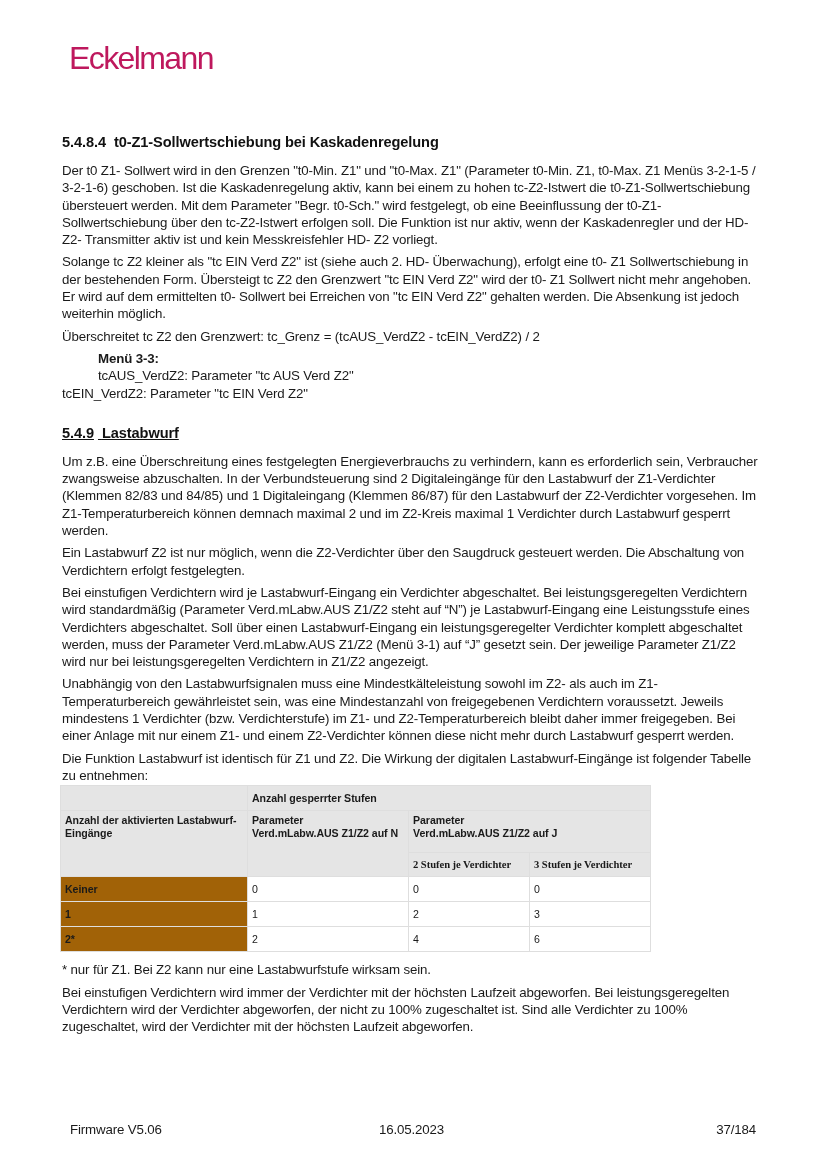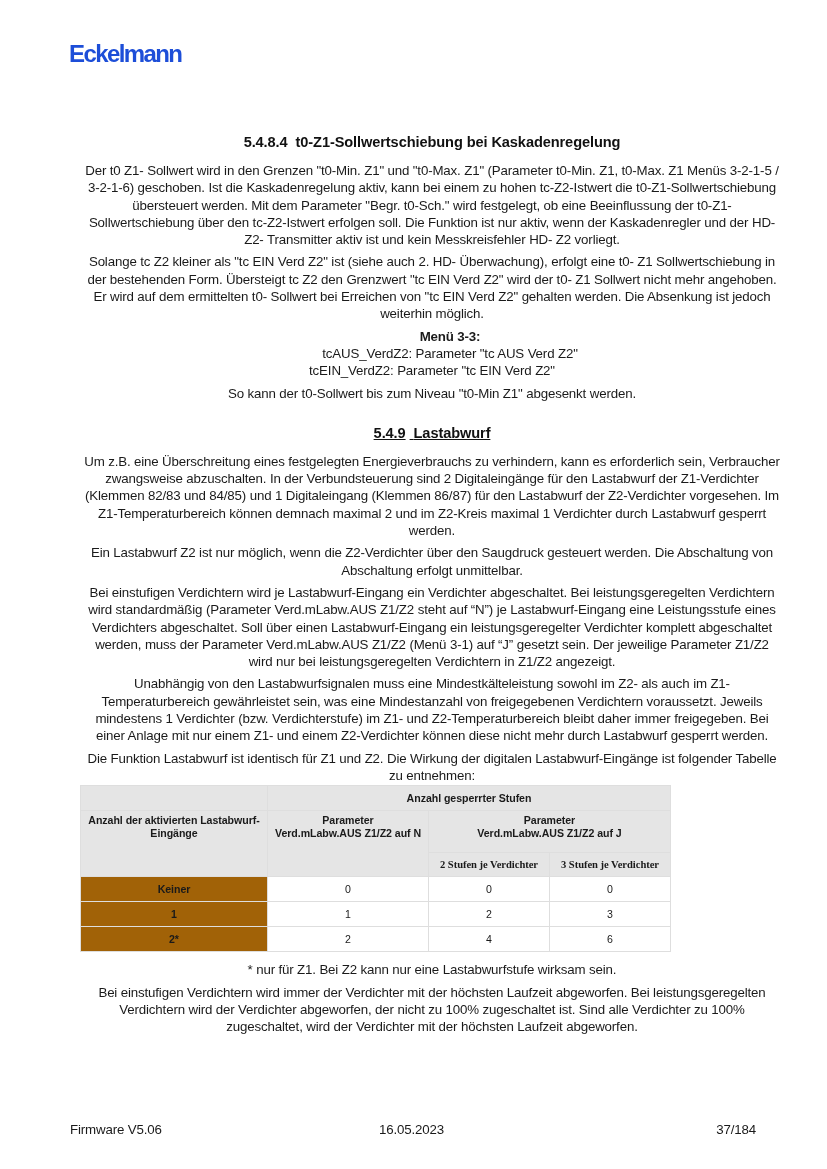--- a/index.html
+++ b/index.html
@@ -2,24 +2,24 @@
 <html><head>
   <meta charset="utf-8">
   <style>
     html, body { margin: 0; padding: 0; background: #ffffff; }
     body {
       width: 827px; height: 1169px; position: relative; overflow: hidden;
       font-family: "Liberation Sans", sans-serif; color: #1a1a1a;
     }
     .logo {
       position: absolute; left: 69px; top: 40px;
-      font-family: "Liberation Sans", sans-serif; font-weight: bold;
-      font-size: 24px; letter-spacing: -1.6px; color: #1d4ed8;
+      font-family: "Liberation Sans", sans-serif; font-weight: normal;
+      font-size: 32px; letter-spacing: -1.6px; color: #be185d;
     }
-    .content { position: absolute; left: 82px; top: 134px; width: 700px; text-align: center; }
+    .content { position: absolute; left: 62px; top: 134px; width: 700px; }
     h2 {
       font-size: 14.6px; font-weight: bold; margin: 0 0 12px 0; color: #111;
       letter-spacing: -0.1px;
     }
     h2 .num { margin-right: 4px; }
     p {
       font-size: 13.3px; line-height: 17.3px; margin: 0 0 5px 0;
       letter-spacing: -0.15px;
     }
     p.lines { margin: 0; padding-left: 36px; }
@@ -59,31 +59,31 @@
 <div class="logo">Eckelmann</div>
 
 <div class="content">
 
   <h2>
     <span class="num">5.4.8.4</span>
     <span>t0-Z1-Sollwertschiebung bei Kaskadenregelung</span>
   </h2>
   <p>Der t0 Z1- Sollwert wird in den Grenzen "t0-Min. Z1" und "t0-Max. Z1" (Parameter t0-Min. Z1, t0-Max. Z1 Menüs 3-2-1-5 / 3-2-1-6) geschoben. Ist die Kaskadenregelung aktiv, kann bei einem zu hohen tc-Z2-Istwert die t0-Z1-Sollwertschiebung übersteuert werden. Mit dem Parameter "Begr. t0-Sch." wird festgelegt, ob eine Beeinflussung der t0-Z1-Sollwertschiebung über den tc-Z2-Istwert erfolgen soll. Die Funktion ist nur aktiv, wenn der Kaskadenregler und der HD- Z2- Transmitter aktiv ist und kein Messkreisfehler HD- Z2 vorliegt.</p>
   <p>Solange tc Z2 kleiner als "tc EIN Verd Z2" ist (siehe auch 2. HD- Überwachung), erfolgt eine t0- Z1 Sollwertschiebung in der bestehenden Form. Übersteigt tc Z2 den Grenzwert "tc EIN Verd Z2" wird der t0- Z1 Sollwert nicht mehr angehoben. Er  wird auf dem ermittelten t0- Sollwert bei Erreichen von "tc EIN Verd Z2" gehalten werden. Die Absenkung ist jedoch weiterhin möglich.</p>
+  <p>Überschreitet tc Z2 den Grenzwert: tc_Grenz = (tcAUS_VerdZ2 - tcEIN_VerdZ2) / 2</p>
   <p class="lines bold">Menü 3-3:</p>
   <p class="lines">tcAUS_VerdZ2: Parameter "tc AUS Verd Z2"</p>
   <p>tcEIN_VerdZ2: Parameter "tc EIN Verd Z2"</p>
-  <p>So kann der t0-Sollwert bis zum Niveau "t0-Min Z1" abgesenkt werden.</p>
 
   <h2 class="sec2">
     <span class="num">5.4.9</span>
     <span>Lastabwurf</span>
   </h2>
   <p>Um z.B. eine Überschreitung eines festgelegten Energieverbrauchs zu verhindern, kann es erforderlich sein, Verbraucher zwangsweise abzuschalten. In der Verbundsteuerung sind 2 Digitaleingänge für den Lastabwurf der Z1-Verdichter (Klemmen 82/83 und 84/85) und 1 Digitaleingang (Klemmen  86/87) für den Lastabwurf der Z2-Verdichter vorgesehen. Im Z1-Temperaturbereich können demnach maximal 2 und im Z2-Kreis maximal 1 Verdichter durch Lastabwurf gesperrt werden.</p>
-  <p>Ein Lastabwurf Z2 ist nur möglich, wenn die Z2-Verdichter über den Saugdruck gesteuert werden. Die Abschaltung von Abschaltung erfolgt unmittelbar.</p>
+  <p>Ein Lastabwurf Z2 ist nur möglich, wenn die Z2-Verdichter über den Saugdruck gesteuert werden. Die Abschaltung von Verdichtern erfolgt festgelegten.</p>
   <p>Bei einstufigen Verdichtern wird je Lastabwurf-Eingang ein Verdichter abgeschaltet. Bei leistungsgeregelten Verdichtern wird standardmäßig (Parameter Verd.mLabw.AUS Z1/Z2 steht auf “N”) je Lastabwurf-Eingang eine Leistungsstufe eines Verdichters abgeschaltet. Soll über einen Lastabwurf-Eingang ein leistungsgeregelter Verdichter komplett abgeschaltet werden, muss der Parameter Verd.mLabw.AUS Z1/Z2 (Menü 3-1) auf “J” gesetzt sein. Der jeweilige Parameter Z1/Z2 wird nur bei leistungsgeregelten Verdichtern in Z1/Z2 angezeigt.</p>
   <p>Unabhängig von den Lastabwurfsignalen muss eine Mindestkälteleistung sowohl im Z2- als auch im Z1-Temperaturbereich gewährleistet sein, was eine Mindestanzahl von freigegebenen Verdichtern voraussetzt. Jeweils mindestens 1 Verdichter (bzw. Verdichterstufe) im Z1- und Z2-Temperaturbereich bleibt daher immer freigegeben. Bei einer Anlage mit nur einem Z1- und einem Z2-Verdichter können diese nicht mehr durch Lastabwurf gesperrt werden.</p>
   <p style="margin-bottom:0">Die Funktion Lastabwurf ist identisch für Z1 und Z2. Die Wirkung der digitalen Lastabwurf-Eingänge ist folgender Tabelle zu entnehmen:</p>
 
   <table>
     <tbody>
         <tr class="r-top">
       <td class="h c1"></td>
       <td class="h" colspan="3">Anzahl gesperrter Stufen</td>
     </tr>

